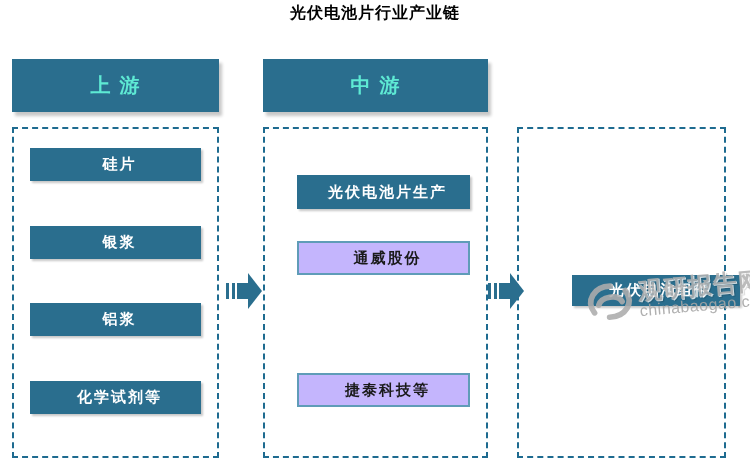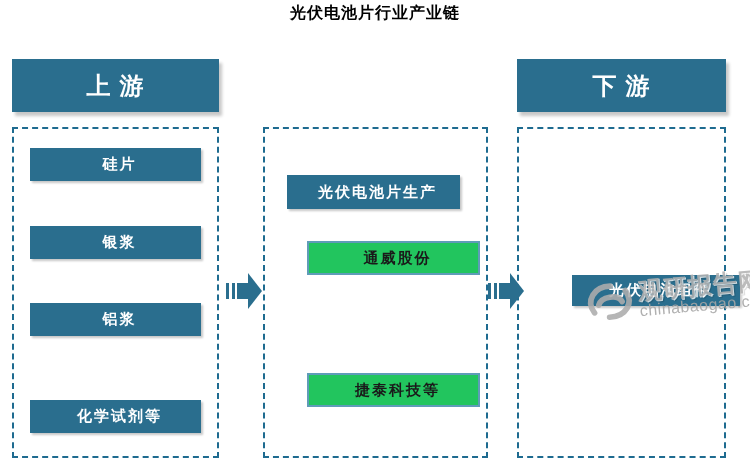--- a/index.html
+++ b/index.html
@@ -10,46 +10,45 @@
   .title{
     position:absolute;top:3px;left:0;right:0;text-align:center;
     font-size:16px;font-weight:bold;color:#000;letter-spacing:1px;
   }
   .col{position:absolute;top:0;height:100%;}
   .col1{left:12px;width:207px;}
   .col2{left:263px;width:225px;}
   .col3{left:517px;width:209px;}
   .header{
     position:absolute;top:59px;left:0;right:0;height:53px;
-    background:var(--primary-teal,#2a6e8e);color:#ffffff;
+    background:var(--primary-teal,#2a6e8e);color:#5eead4;
     display:flex;align-items:center;justify-content:center;
-    font-size:24px;font-weight:bold;letter-spacing:9px;padding-left:8px;
+    font-size:20px;font-weight:bold;letter-spacing:9px;padding-left:8px;
     box-sizing:border-box;box-shadow:3px 4px 3px rgba(0,0,0,0.22);
   }
   .dashed{
     position:absolute;top:127px;left:0;right:0;height:331px;
     border:2px dashed var(--dashed-border,#1e6b90);background:#fff;box-sizing:border-box;
   }
   .item{
     position:absolute;display:flex;align-items:center;justify-content:center;
     font-size:15px;font-weight:bold;letter-spacing:2px;padding-left:8px;
     box-sizing:border-box;
   }
   .filled{
     background:var(--primary-teal,#2a6e8e);color:#ffffff;
     box-shadow:2px 2px 2px rgba(0,0,0,0.22);
   }
   .outline{
-    background:#22c55e;color:var(--item-text-dark,#1a1a1a);
+    background:#c4b5fd;color:var(--item-text-dark,#1a1a1a);
     border:2px solid var(--outline-border,#5f9cb8);
-    margin-left:20px;
   }
   .col1 .item{left:18px;width:171px;height:33px;}
-  .col1 .i0{top:148px}.col1 .i1{top:226px}.col1 .i2{top:303px}.col1 .i3{top:400px}
-  .col2 .item{left:24px;width:173px;height:34px;}
+  .col1 .i0{top:148px}.col1 .i1{top:226px}.col1 .i2{top:303px}.col1 .i3{top:381px}
+  .col2 .item{left:34px;width:173px;height:34px;}
   .col2 .i0{top:175px}.col2 .i1{top:241px}.col2 .i2{top:307px}.col2 .i3{top:373px}
   .col3 .item{left:20px;width:168px;height:31px;top:275px;margin-left:35px;}
   .arrow{position:absolute;width:36px;height:38px;fill:var(--primary-teal,#2a6e8e);z-index:3;}
   .arrow1{left:226px;top:272px;}
   .arrow2{left:488px;top:272px;}
   .watermark{
     position:absolute;left:584px;top:281px;z-index:10;
     display:flex;align-items:center;gap:3px;
     transform:rotate(-5deg);transform-origin:left center;opacity:0.88;
     font-family:"Liberation Sans","DejaVu Sans",sans-serif;
@@ -75,28 +74,28 @@
   <div class="col col1">
     <div class="header">上游</div>
     <div class="dashed"></div>
     <div class="item filled i0">硅片</div>
     <div class="item filled i2">铝浆</div>
     <div class="item filled i1">银浆</div>
     <div class="item filled i3">化学试剂等</div>
   </div>
 
   <div class="col col2">
+    <div class="header">中游</div>
     <div class="dashed"></div>
     <div class="item filled i0">光伏电池片生产</div>
     <div class="item outline i1">通威股份</div>
     <div class="item outline i3">捷泰科技等</div>
   </div>
 
   <div class="col col3">
-    <div class="header">下游</div>
     <div class="dashed"></div>
     <div class="item filled i0">光伏电池组件</div>
   </div>
 
   <svg class="arrow arrow1" viewBox="0 0 36 38" aria-hidden="true">
     <rect x="0" y="11" width="3" height="16"></rect>
     <rect x="6" y="11" width="3" height="16"></rect>
     <rect x="11" y="11" width="11" height="16"></rect>
     <polygon points="22,1 36,19 22,37"></polygon>
   </svg>

